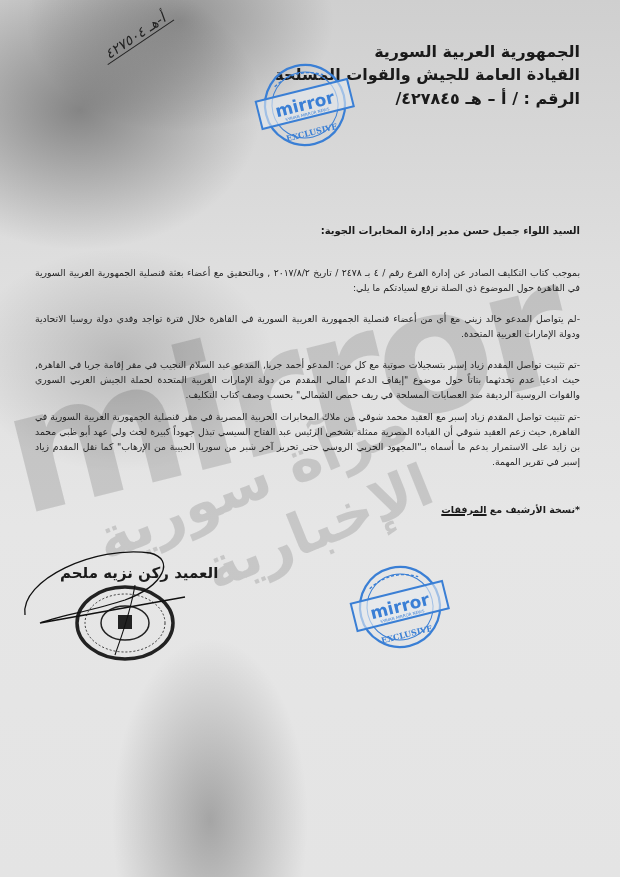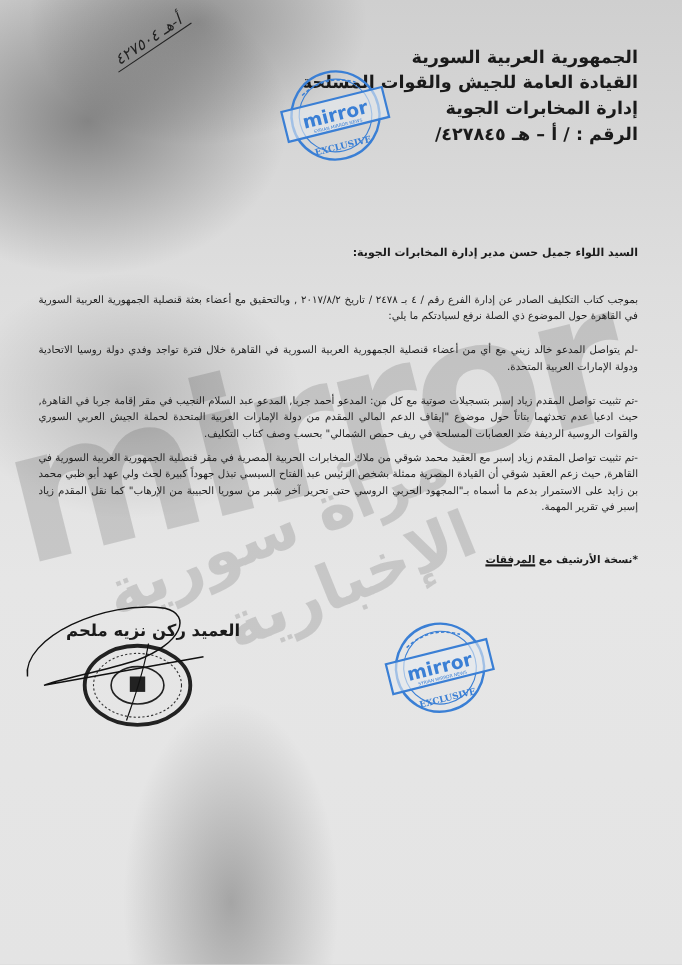--- a/index.html
+++ b/index.html
@@ -67,21 +67,20 @@
 <div class="paper">
 
   <div class="watermark">
     <div class="wm-text" style="left:-10px; top:-10px; font-size:170px; letter-spacing:-6px; transform:rotate(-14deg);">mirror</div>
     <div class="wm-text" style="left:60px; top:150px; font-size:58px; transform:rotate(-22deg); direction:rtl;">مرآة سورية الإخبارية</div>
   </div>
 
   <div class="header">
     <div>الجمهورية العربية السورية</div>
     <div>القيادة العامة للجيش والقوات المسلحة</div>
-    <div>إدارة المخابرات الجوية</div>
     <div>الرقم : / أ – هـ ٤٢٧٨٤٥/</div>
   </div>
 
   <div class="handwritten">أ-هـ ٤٢٧٥٠٤</div>
 
   <svg class="stamp" style="left:250px; top:50px;" viewBox="0 0 110 110">
     <g transform="rotate(-14 55 55)" fill="none" stroke="#3a7fd5">
       <circle cx="55" cy="55" r="40" stroke-width="2.2"></circle>
       <circle cx="55" cy="55" r="33" stroke-width="1"></circle>
       <rect x="8" y="40" width="94" height="28" stroke-width="2" fill="rgba(230,235,240,0.6)"></rect>

